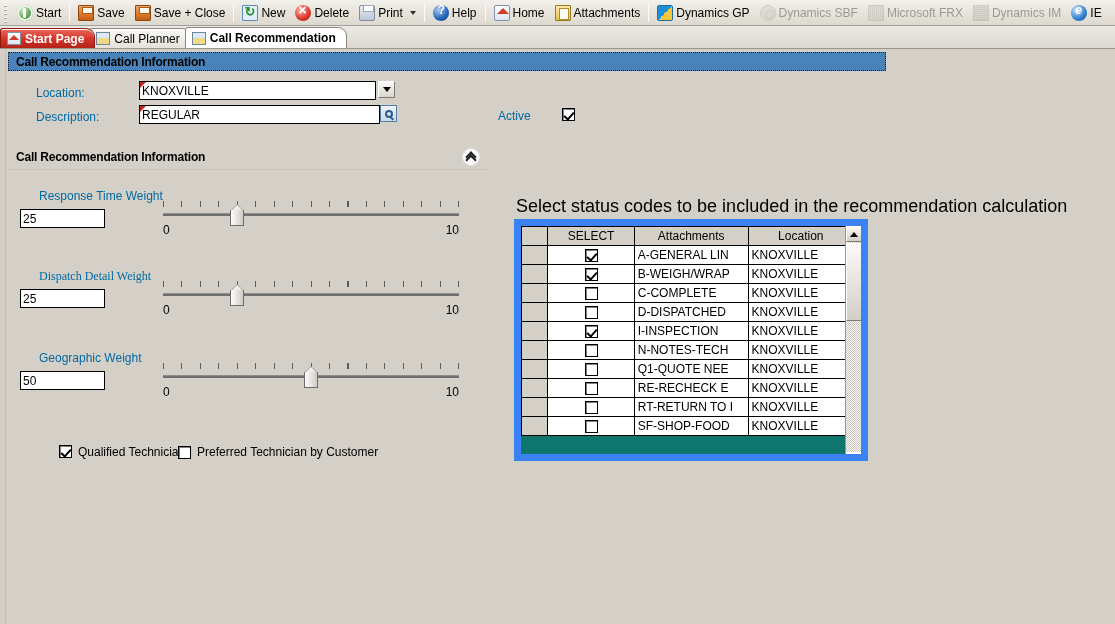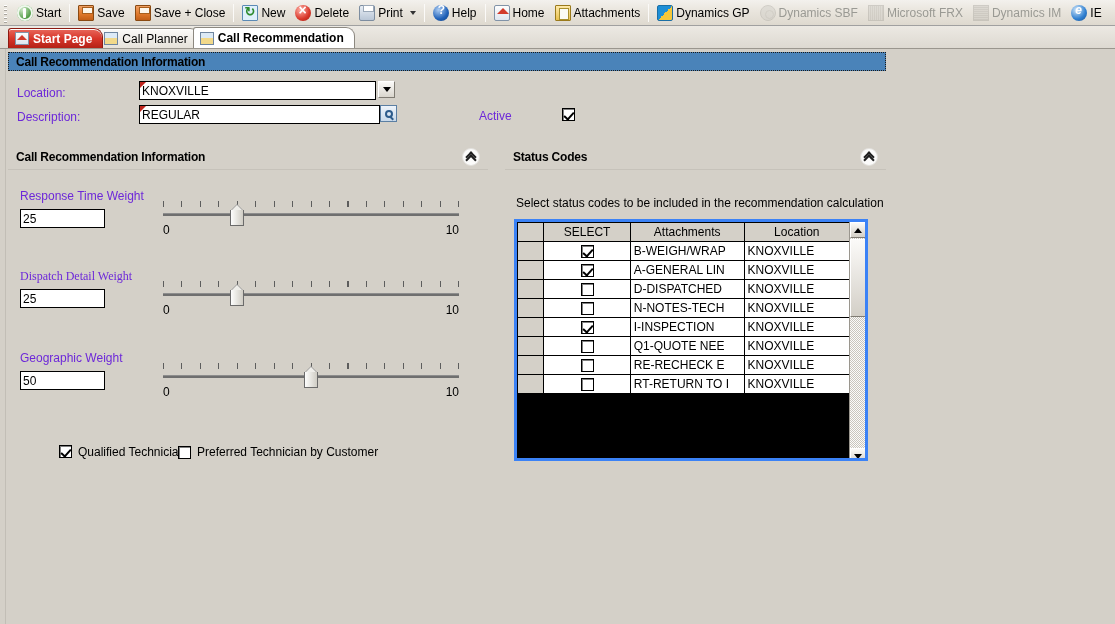--- a/index.html
+++ b/index.html
@@ -74,21 +74,20 @@
   .ic-im { background:repeating-linear-gradient(to bottom,#c9c6bf 0 1px,#b0ada6 1px 2px); border:1px solid #a9a69f; }
   .ic-ie { border-radius:50%; background: radial-gradient(circle at 35% 30%, #cfe6fa, #2f7fd0 60%, #1a4f8e); }
   .ic-ie::after { content:"e"; position:absolute; left:4px; top:-2px; font-size:12px; color:#fff; font-style:italic; font-weight:bold; }
 
   
   #tabstrip {
     position: absolute; left: 0; top: 26px;
     width: 1115px; height: 22px;
     background: linear-gradient(to bottom, #ece9e3, #ddd9d1);
     display: flex; align-items: flex-end;
-    padding-left: 8px;
   }
   .tab {
     position: relative;
     height: 20px; display: flex; align-items: center; gap: 4px;
     padding: 0 10px 0 6px;
     margin-right: -6px;
     border: 1px solid #8c8880;
     border-bottom: none;
     border-radius: 3px 9px 0 0;
     background: linear-gradient(to bottom, #fbfaf8, #e6e2da);
@@ -141,21 +140,21 @@
     width: 878px; height: 19px;
     background: #4a83b9;
     border: 1px dotted #1a1a1a;
     display: flex; align-items: center;
     padding-left: 7px;
     color: #000; font-weight: bold; font-size: 12px;
     letter-spacing: -0.2px;
   }
 
   .fld-label {
-    position: absolute; font-size: 12px; color: #6d28d9;
+    position: absolute; font-size: 12px; color: #0369a1; margin-left: 19px;
   }
 
   
   .ctl {
     position: absolute;
     background: #ffffff;
     border: 1px solid #000;
     font-family: "Liberation Sans", sans-serif;
     font-size: 12px; color: #000;
     padding: 0 2px;
@@ -278,22 +277,22 @@
   }
   .slider .lbl {
     position: absolute; top: 22px; font-size: 12px; color: #000;
   }
   .slider .lbl.lo { left: 0; }
   .slider .lbl.hi { right: 0; }
 
   
   #grid-wrap {
     position: absolute;
-    border: 3px solid #3b82f6;
-    background: #000000;
+    border: 7px solid #3b82f6;
+    background: #0f766e;
     overflow: hidden;
   }
   #gridtable {
     border-collapse: collapse;
     table-layout: fixed;
     width: 333px;
     background: #fff;
   }
   #gridtable th {
     height: 19px;
@@ -338,21 +337,21 @@
     border-right: 4px solid transparent;
   }
   .scroll .arw.up i { border-bottom: 5px solid #000; }
   .scroll .arw.dn i { border-top: 5px solid #000; }
   .scroll .thumb2 {
     position: absolute; left: 0; width: 16px;
     background: linear-gradient(to bottom, #fbfaf8, #d3cfc7);
     border: 1px solid #7f7b73;
     border-top-color: #fff; border-left-color: #fff;
   }
-  .helper-text { position: absolute; font-size: 12px; }
+  .helper-text { position: absolute; font-size: 18px; }
 </style>
 </head>
 <body>
 
 <div id="toolbar">
   <div class="tb-grip"></div>
   <div id="toolbar-buttons" style="display:flex;align-items:center;">
       <div class="tb-btn">
         <span class="tb-ico ic-close"></span>
         <span>Start</span>
@@ -518,86 +517,92 @@
       <div style="position: absolute; left: 27px; top: 396px; display: flex; align-items: flex-start; gap: 6px; padding-left: 32px;">
         <span class="cb on"></span>
         <span>Qualified Technician</span>
       </div>
       <div style="position: absolute; left: 178px; top: 396px; display: flex; align-items: center; gap: 6px;">
         <span class="cb"></span>
         <span>Preferred Technician by Customer</span>
       </div>
     </div>
 
-  <div class="section-hdr" style="left:505px; top:95px; width:381px;">
-    <span class="stitle" style="margin-left:8px;">Status Codes</span>
-    <div class="collapse-btn" style="margin-right:8px;">
-      <span class="chev2"></span>
-    </div>
-  </div>
 
   <div class="helper-text" style="left:516px; top:147px;">Select status codes to be included in the recommendation calculation</div>
 
   <div id="grid-wrap" style="left:514px; top:170px; width:354px; height:242px;">
     <table id="gridtable">
       <thead>
         <tr>
           <th class="gutter" style="width:25px;"></th>
           <th style="width:82px;">SELECT</th>
           <th style="width:108px;">Attachments</th>
           <th style="width:100px;">Location</th>
         </tr>
       </thead>
       <tbody id="grid-body">
           <tr>
             <td class="gutter"></td>
             <td class="selcell"><span class="cb on"></span></td>
+            <td>A-GENERAL LIN</td>
+            <td>KNOXVILLE</td>
+          </tr>
+          <tr>
+            <td class="gutter"></td>
+            <td class="selcell"><span class="cb on"></span></td>
             <td>B-WEIGH/WRAP</td>
             <td>KNOXVILLE</td>
           </tr>
           <tr>
             <td class="gutter"></td>
-            <td class="selcell"><span class="cb on"></span></td>
-            <td>A-GENERAL LIN</td>
+            <td class="selcell"><span class="cb"></span></td>
+            <td>C-COMPLETE</td>
             <td>KNOXVILLE</td>
           </tr>
           <tr>
             <td class="gutter"></td>
             <td class="selcell"><span class="cb"></span></td>
             <td>D-DISPATCHED</td>
             <td>KNOXVILLE</td>
           </tr>
           <tr>
             <td class="gutter"></td>
+            <td class="selcell"><span class="cb on"></span></td>
+            <td>I-INSPECTION</td>
+            <td>KNOXVILLE</td>
+          </tr>
+          <tr>
+            <td class="gutter"></td>
             <td class="selcell"><span class="cb"></span></td>
             <td>N-NOTES-TECH</td>
             <td>KNOXVILLE</td>
           </tr>
           <tr>
             <td class="gutter"></td>
-            <td class="selcell"><span class="cb on"></span></td>
-            <td>I-INSPECTION</td>
-            <td>KNOXVILLE</td>
-          </tr>
-          <tr>
-            <td class="gutter"></td>
             <td class="selcell"><span class="cb"></span></td>
             <td>Q1-QUOTE NEE</td>
             <td>KNOXVILLE</td>
           </tr>
           <tr>
             <td class="gutter"></td>
             <td class="selcell"><span class="cb"></span></td>
             <td>RE-RECHECK E</td>
             <td>KNOXVILLE</td>
           </tr>
           <tr>
             <td class="gutter"></td>
             <td class="selcell"><span class="cb"></span></td>
             <td>RT-RETURN TO I</td>
+            <td>KNOXVILLE</td>
+          </tr>
+          <tr>
+            <td class="gutter"></td>
+            <td class="selcell"><span class="cb"></span></td>
+            <td>SF-SHOP-FOOD</td>
             <td>KNOXVILLE</td>
           </tr>
         </tbody>
     </table>
     <div class="scroll" style="right:0; top:0; height:242px;">
       <div class="arw up">
         <i></i>
       </div>
       <div class="thumb2" style="top:17px; height:78px;"></div>
       <div class="arw dn">

